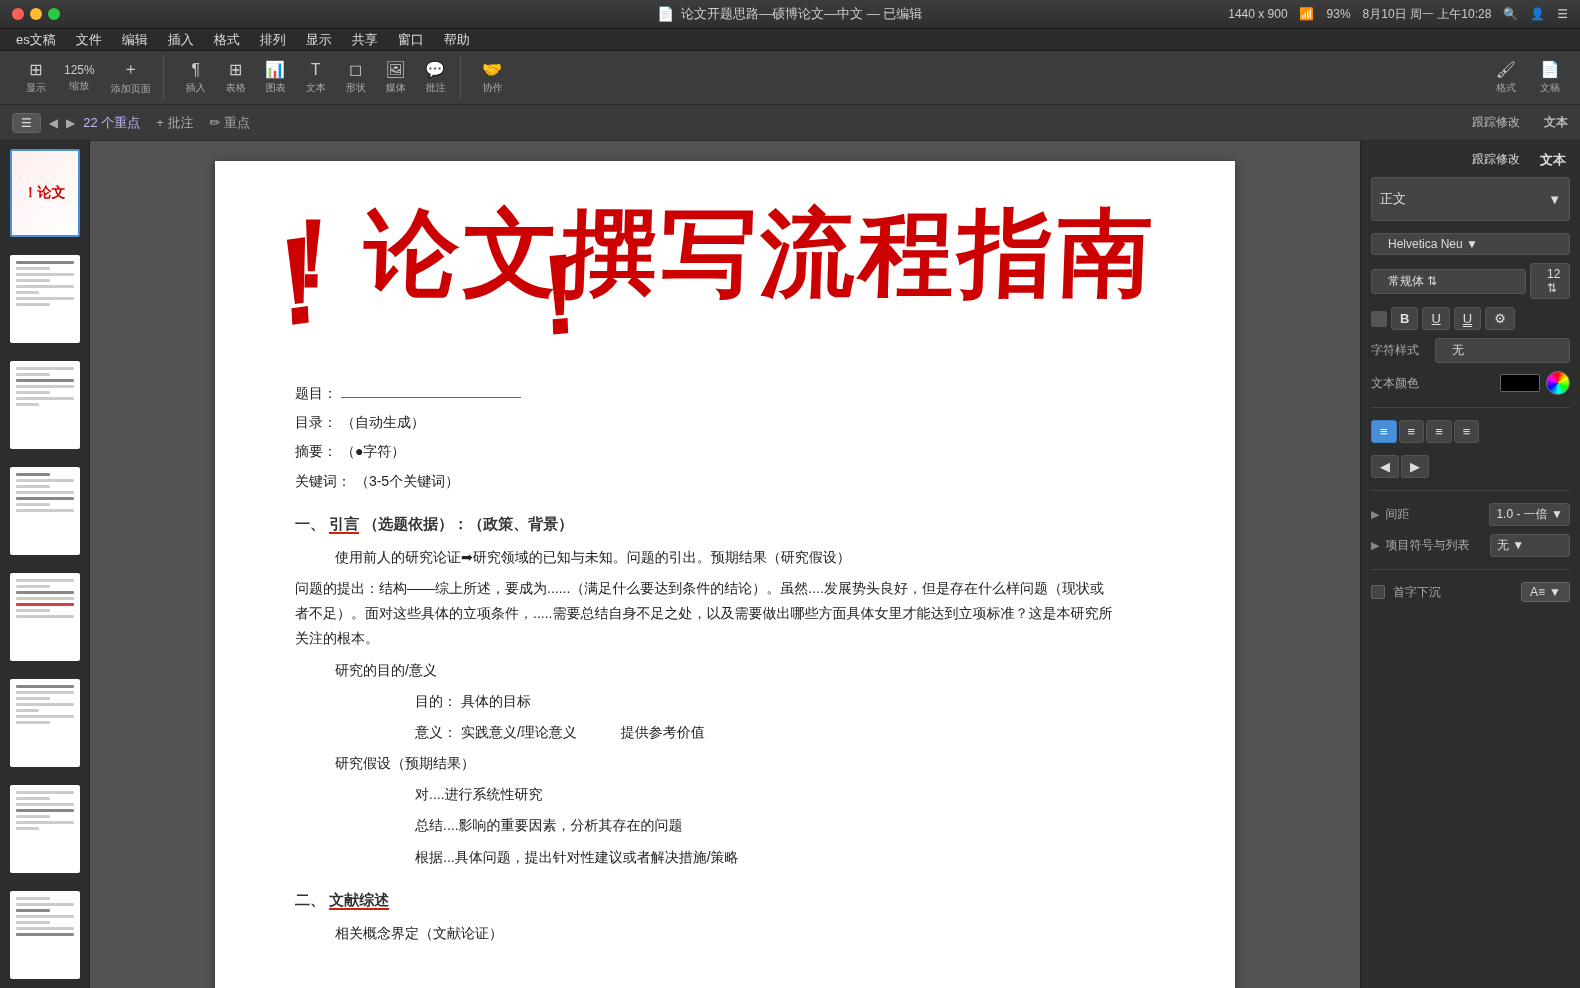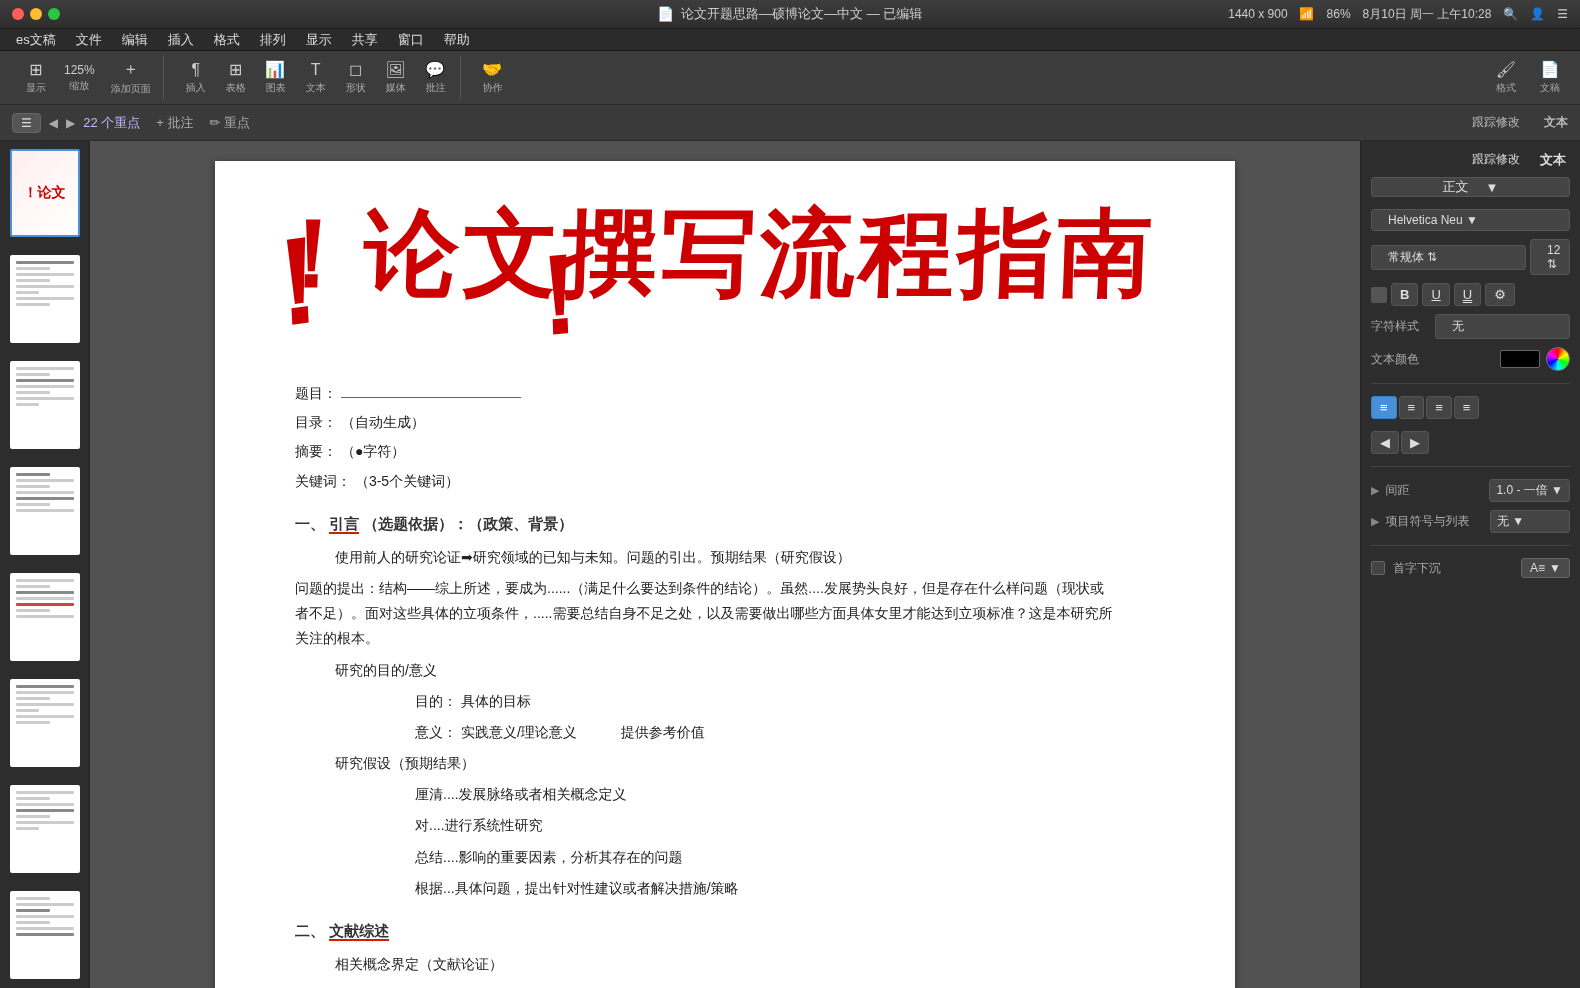--- a/index.html
+++ b/index.html
@@ -175,27 +175,27 @@
       border-left: 1px solid #222;
       display: flex;
       flex-direction: column;
       padding: 10px;
       gap: 8px;
     }
     .style-dropdown {
       background: #444;
       border: 1px solid #555;
       border-radius: 3px;
-      padding: 0 8px;
+      padding: 12px 8px;
       color: #ddd;
       font-size: 13px;
       width: 100%;
       display: flex;
       align-items: center;
-      justify-content: center;
+      justify-content: space-between;
       margin-bottom: 4px;
       gap: 17px;
     }
     .font-row {
       display: flex;
       align-items: center;
       gap: 4px;
     }
     .font-select {
       background: #444;
@@ -388,21 +388,21 @@
     <div class="tl tl-yellow"></div>
     <div class="tl tl-green"></div>
   </div>
   <div class="title-bar-center">
     <span style="font-size:14px;">📄</span>
     <span>论文开题思路—硕博论文—中文 — 已编辑</span>
   </div>
   <div class="title-bar-right">
     <span>1440 x 900</span>
     <span>📶</span>
-    <span>86%</span>
+    <span>93%</span>
     <span>8月10日 周一 上午10:28</span>
     <span>🔍</span>
     <span>👤</span>
     <span>☰</span>
   </div>
 </div>
 
 <div class="menu-bar">
   <span class="menu-item">es文稿</span>
   <span class="menu-item">文件</span>
@@ -667,21 +667,20 @@
         <div class="text-block indent-3">
           <span>意义：</span>
           <span>实践意义/理论意义</span>
           <span style="margin-left:40px;">提供参考价值</span>
         </div>
 
         <div class="text-block indent-1">
           <span>研究假设（预期结果）</span>
         </div>
 
-        <div class="text-block indent-3">厘清....发展脉络或者相关概念定义</div>
         <div class="text-block indent-3">对....进行系统性研究</div>
         <div class="text-block indent-3">总结....影响的重要因素，分析其存在的问题</div>
         <div class="text-block indent-3">根据...具体问题，提出针对性建议或者解决措施/策略</div>
 
         <div class="section-header">
           <span>二、</span>
           <span style="border-bottom:2px solid #cc2200; display:inline;">文献综述</span>
         </div>
 
         <div class="text-block indent-1">相关概念界定（文献论证）</div>

